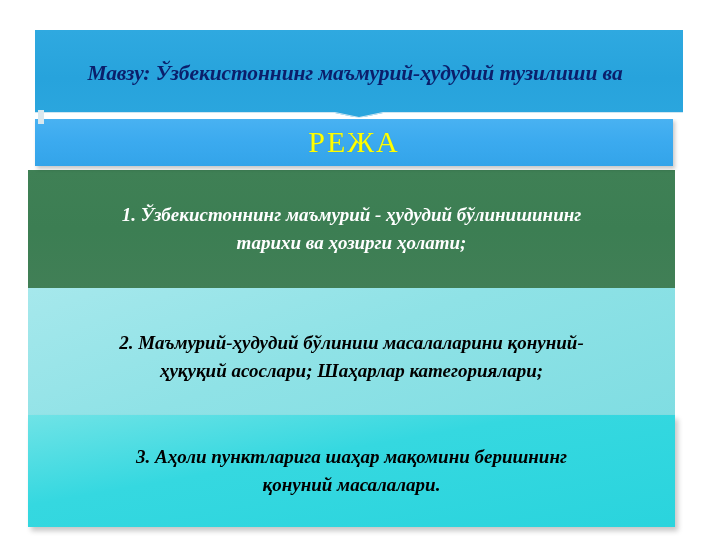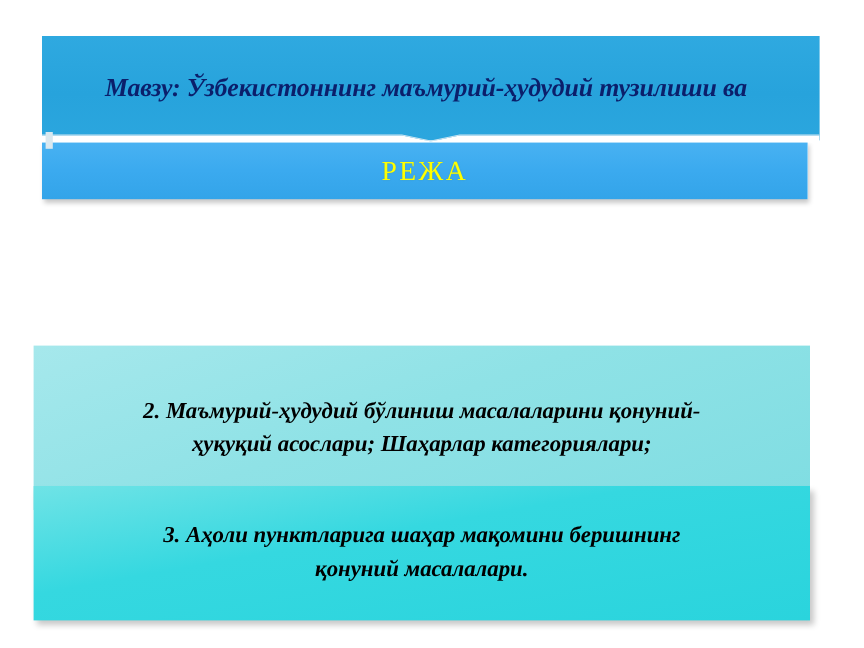--- a/index.html
+++ b/index.html
@@ -80,21 +80,21 @@
     height: 48px;
     background: linear-gradient(180deg, #49B2F2 0%, #3BAAEF 50%, #33A4E9 100%);
     display: flex;
     align-items: center;
     justify-content: center;
     z-index: 3;
     box-shadow: 2px 3px 4px rgba(0,0,0,0.22);
   }
   .reja-text {
     color: #FFFF00;
-    font-size: 23px;
+    font-size: 30px;
     font-weight: normal;
     letter-spacing: 2px;
     line-height: 1;
     text-shadow: 0 0 1px rgba(120,120,0,0.35);
   }
 
   
   .block {
     position: absolute;
     left: 28px;
@@ -128,21 +128,21 @@
     height: 137px;
     background: linear-gradient(160deg, #A6E8EC 0%, #8FE2E6 45%, #7FDDE2 100%);
     z-index: 2;
   }
   .block-2 .block-text {
     color: #000000;
     font-size: 19px;
   }
 
   .block-3 {
-    top: 405px;
+    top: 415px;
     height: 112px;
     background: linear-gradient(170deg, #6FE3E6 0%, #35D8E0 40%, #2AD4DD 100%);
     z-index: 2;
     box-shadow: 3px 4px 5px rgba(0,0,0,0.22);
   }
   .block-3 .block-text {
     color: #000000;
     font-size: 19px;
   }
 </style>
@@ -160,20 +160,26 @@
   <svg class="ribbon-notch" viewBox="0 0 648 10" preserveAspectRatio="none">
     <polygon points="0,4 300,4 324,9 348,4 648,4 648,10 0,10" fill="#ffffff"></polygon>
     <polygon points="0,3 300,3 324,8 348,3 648,3 648,4 348,4 324,9 300,4 0,4" fill="#cfe6f2"></polygon>
   </svg>
   <div class="ribbon-tab"></div>
 
   <div class="reja-box">
     <div class="reja-text">РЕЖА</div>
   </div>
 
+  <div class="block block-1">
+    <div class="block-text">
+      <span>1. Ўзбекистоннинг маъмурий - ҳудудий бўлинишининг</span><br>
+      <span>тарихи ва ҳозирги  ҳолати;</span>
+    </div>
+  </div>
 
   <div class="block block-2">
     <div class="block-text">
       <span>2. Маъмурий-ҳудудий  бўлиниш масалаларини қонуний-</span><br>
       <span>ҳуқуқий  асослари;  Шаҳарлар  категориялари;</span>
     </div>
   </div>
 
   <div class="block block-3">
     <div class="block-text">

